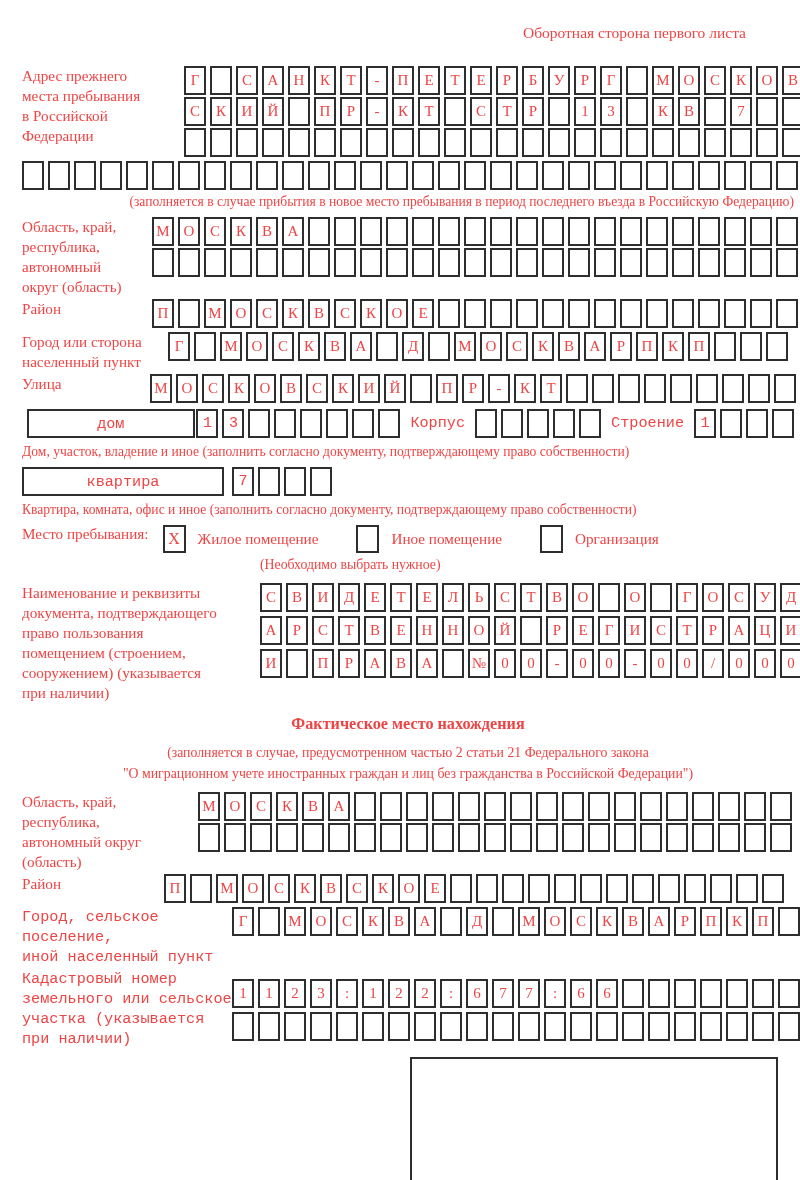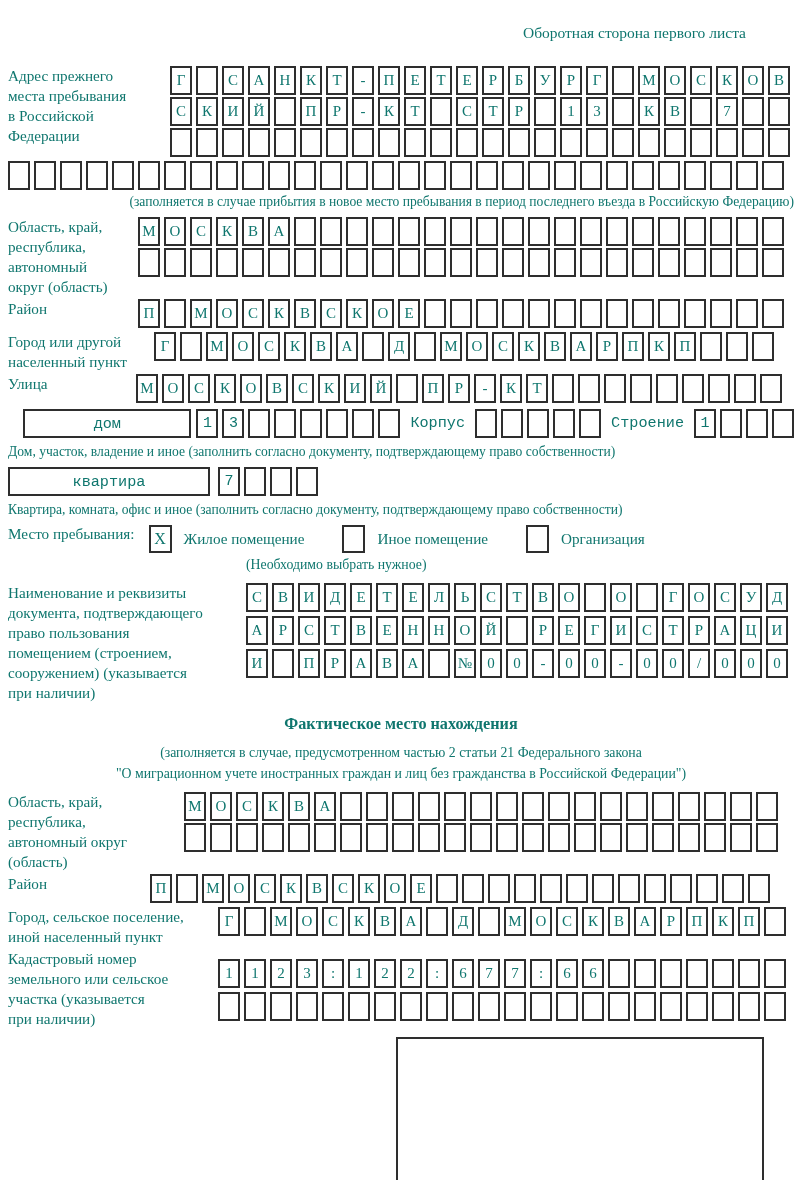--- a/index.html
+++ b/index.html
@@ -1,25 +1,25 @@
 <!DOCTYPE html>
 <html><head>
 <meta charset="utf-8">
 <style>
   html,body { margin:0; padding:0; background:#fff; }
   .page {
     position:relative; width:800px; height:1180px; background:#ffffff;
-    font-family:"Liberation Serif","DejaVu Serif",serif; color:#0f766e;
-    box-sizing:border-box; padding:12px 6px 0 8px; overflow:hidden;
+    font-family:"Liberation Serif","DejaVu Serif",serif; color:#ef4444;
+    box-sizing:border-box; padding:12px 6px 0 22px; overflow:hidden;
   }
   .hdr-note { text-align:right; font-size:15.5px; padding:12px 48px 0 0; margin-bottom:24px; }
   .row { display:flex; align-items:flex-start; margin-bottom:2px; }
   .label { font-size:15.2px; line-height:20px; white-space:pre-line; flex:none; }
   .lw160{width:162px;} .lw130{width:130px;} .lw146{width:146px;} .lw128{width:128px;}
-  .lw238{width:238px;} .lw176{width:176px;} .lw142{width:142px;} .lw210{width:210px;}
+  .lw238{width:238px;} .lw176{width:176px;} .lw142{width:142px;} .lw210{width:210px;font-family:Liberation Mono, monospace;}
   .cellcol { display:flex; flex-direction:column; }
   .cells { display:flex; gap:4px; margin-bottom:2px; }
   .cell {
     flex:none; width:22px; height:29px; box-sizing:border-box;
     border:2px solid #2e2e2e; display:flex; align-items:center; justify-content:center;
     font-size:15px; background:#fff;
   }
   .note { font-size:13.6px; line-height:18px; margin:3px 0 6px 0; }
   .note.center { text-align:right; }
   .sec-title { text-align:center; font-weight:bold; font-size:16.2px; margin:6px 0 8px 0; }
@@ -258,21 +258,21 @@
         <span class="cell"></span>
         <span class="cell"></span>
         <span class="cell"></span>
         <span class="cell"></span>
         <span class="cell"></span>
         <span class="cell"></span>
       </div>
   </div>
 
   <div class="row">
-    <div class="label lw146">Город или другой
+    <div class="label lw146">Город или сторона
 населенный пункт</div>
     <div class="cells">
         <span class="cell">Г</span>
         <span class="cell"></span>
         <span class="cell">М</span>
         <span class="cell">О</span>
         <span class="cell">С</span>
         <span class="cell">К</span>
         <span class="cell">В</span>
         <span class="cell">А</span>

